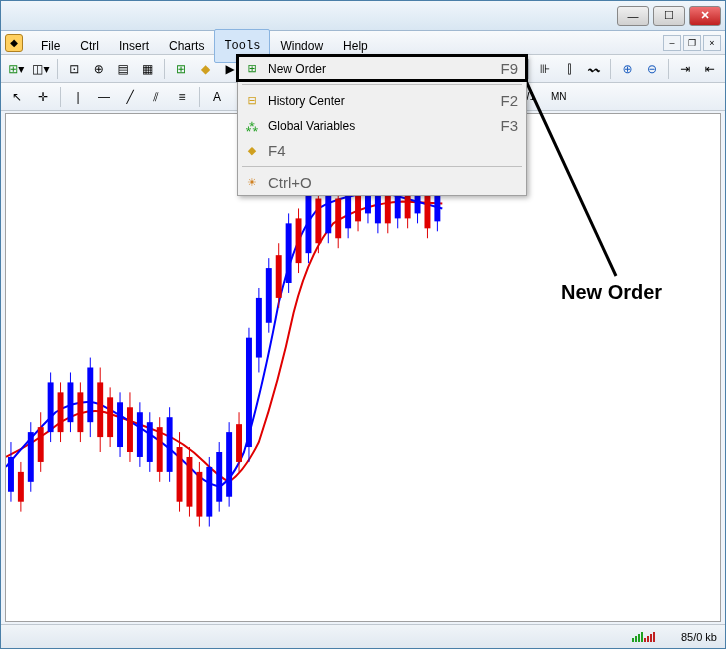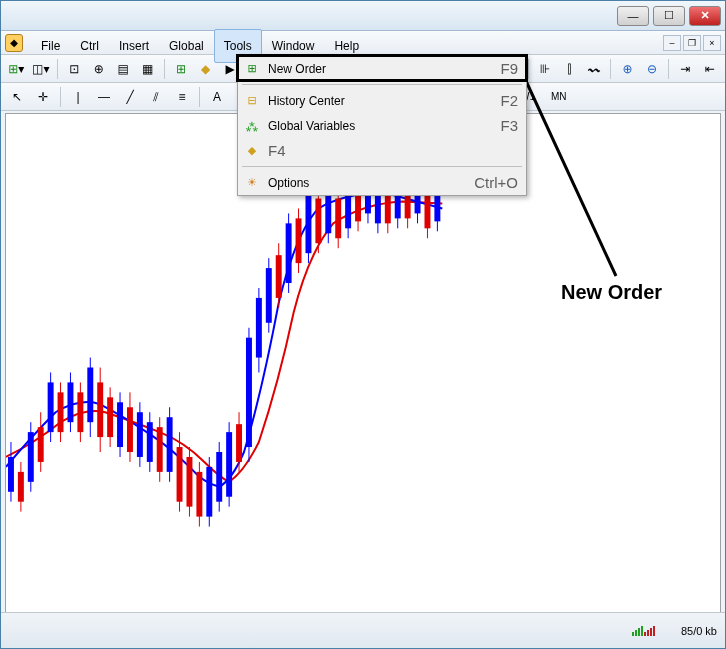--- a/index.html
+++ b/index.html
@@ -10,21 +10,21 @@
     .titlebar { height: 30px; background: linear-gradient(#f0f6fb, #d8e6f2); display: flex; justify-content: flex-end; align-items: center; padding: 0 4px; border-bottom: 1px solid #a0b8d0; }
     .win-controls { display: flex; gap: 4px; }
     .win-btn { width: 32px; height: 20px; border: 1px solid #888; border-radius: 3px; display: flex; align-items: center; justify-content: center; cursor: pointer; font-size: 11px; }
     .win-btn.minimize { background: linear-gradient(#f0f0f0, #d0d0d0); }
     .win-btn.maximize { background: linear-gradient(#f0f0f0, #d0d0d0); }
     .win-btn.close { background: linear-gradient(#f07070, #c02020); color: #fff; font-weight: bold; }
     
     .menubar { height: 24px; background: linear-gradient(#f8fafc, #e8eef5); display: flex; align-items: center; padding: 0 4px; border-bottom: 1px solid #c0c8d0; font-size: 12px; position: relative; }
     .app-icon { width: 18px; height: 18px; background: #ffd060; border: 1px solid #b08020; border-radius: 3px; margin-right: 8px; display:flex; align-items:center; justify-content:center; font-size:10px; }
     .menu-item { padding: 3px 10px; cursor: pointer; border-radius: 2px; margin-top: 7px; }
-    .menu-item.active { background: #d4e6f9; border: 1px solid #8ab4e0; padding: 9px 9px; }
+    .menu-item.active { background: #d4e6f9; border: 1px solid #8ab4e0; padding: 9px 9px; font-family: Liberation Mono, monospace; }
     .mdi-controls { margin-left: auto; display: flex; gap: 2px; }
     .mdi-btn { width: 18px; height: 16px; border: 1px solid #b0c0d0; background: #f0f4f8; font-size: 9px; display:flex; align-items:center; justify-content:center; cursor:pointer; }
     
     .toolbar { height: 28px; background: linear-gradient(#f8fafc, #e8eef5); display: flex; align-items: center; padding: 0 4px; border-bottom: 1px solid #c0c8d0; gap: 2px; }
     .toolbar2 { height: 28px; background: linear-gradient(#f8fafc, #e8eef5); display: flex; align-items: center; padding: 0 4px; border-bottom: 1px solid #c0c8d0; gap: 2px; font-size: 11px; }
     .tbtn { width: 24px; height: 22px; border: 1px solid transparent; display: flex; align-items: center; justify-content: center; cursor: pointer; font-size: 12px; border-radius: 2px; }
     .tsep { width: 1px; height: 20px; background: #c0c8d0; margin: 0 3px; }
     .tf-btn { padding: 2px 6px; border: 1px solid transparent; cursor: pointer; font-size: 10px; }
     
     .chart-area { position: absolute; top: 112px; left: 4px; right: 4px; bottom: 26px; background: #fff; border: 1px solid #a0a0a0; overflow: hidden; }
@@ -34,21 +34,21 @@
     .dropdown-highlight { position: absolute; top: -2px; left: -2px; right: -2px; height: 28px; border: 3px solid #000; pointer-events: none; }
     .dd-item { display: flex; align-items: center; padding: 4px 8px 4px 4px; font-size: 12px; cursor: pointer; }
     .dd-icon { width: 20px; height: 16px; margin-right: 6px; display: flex; align-items: center; justify-content: center; font-size: 11px; }
     .dd-label { flex: 1; }
     .dd-shortcut { color: #606060; font-size: 15px; }
     .dd-sep { height: 1px; background: #c0c0c0; margin: 3px 4px; }
     
     .annotation-line { position: absolute; z-index: 50; pointer-events: none; }
     .annotation-text { position: absolute; font-size: 20px; font-weight: bold; z-index: 50; pointer-events: none; }
     
-    .statusbar { position: absolute; bottom: 0; left: 0; right: 0; height: 36px; background: linear-gradient(#f0f4f8, #e0e8f0); border-top: 1px solid #c0c8d0; display: flex; align-items: center; justify-content: flex-end; padding: 0 8px; font-size: 11px; gap: 26px; }
+    .statusbar { position: absolute; bottom: 0; left: 0; right: 0; height: 24px; background: linear-gradient(#f0f4f8, #e0e8f0); border-top: 1px solid #c0c8d0; display: flex; align-items: center; justify-content: flex-end; padding: 0 8px; font-size: 11px; gap: 26px; }
     .conn-indicator { display: flex; gap: 1px; align-items: flex-end; }
     .conn-bar { width: 2px; background: #20a020; }
     .conn-bar.red { background: #c02020; }
   </style>
 </head>
 <body>
 
 <div class="window">
 
   <div class="titlebar">
@@ -57,21 +57,21 @@
       <div class="win-btn maximize">☐</div>
       <div class="win-btn close">✕</div>
     </div>
   </div>
 
   <div class="menubar">
     <div class="app-icon">◆</div>
     <div class="menu-item">File</div>
     <div class="menu-item">Ctrl</div>
     <div class="menu-item">Insert</div>
-    <div class="menu-item">Global</div>
+    <div class="menu-item">Charts</div>
     <div class="menu-item active">Tools</div>
     <div class="menu-item">Window</div>
     <div class="menu-item">Help</div>
     <div class="mdi-controls">
       <div class="mdi-btn">–</div>
       <div class="mdi-btn">❐</div>
       <div class="mdi-btn">×</div>
     </div>
   </div>
 
@@ -277,21 +277,20 @@
       <span class="dd-label">Global Variables</span>
       <span class="dd-shortcut">F3</span>
     </div>
     <div class="dd-item">
       <span class="dd-icon" style="color:#d0a020">◆</span>
       <span class="dd-shortcut">F4</span>
     </div>
     <div class="dd-sep"></div>
     <div class="dd-item">
       <span class="dd-icon" style="color:#d08020">☀</span>
-      <span class="dd-label">Options</span>
       <span class="dd-shortcut">Ctrl+O</span>
     </div>
   </div>
 
   <svg class="annotation-line" style="top:75px; left:520px; width:120px; height:210px;">
     <line x1="5" y1="5" x2="95" y2="200" stroke="#000" stroke-width="3"></line>
   </svg>
   <div class="annotation-text" style="top:280px; left:560px;">New Order</div>
 
   <div class="statusbar">

